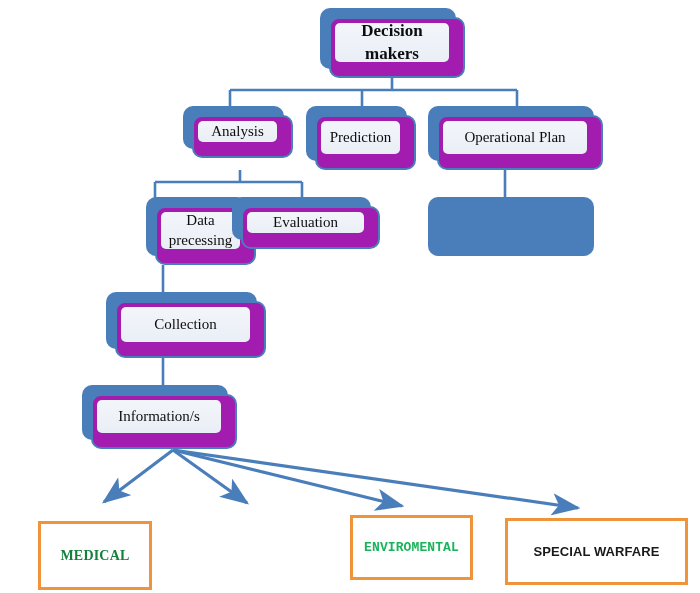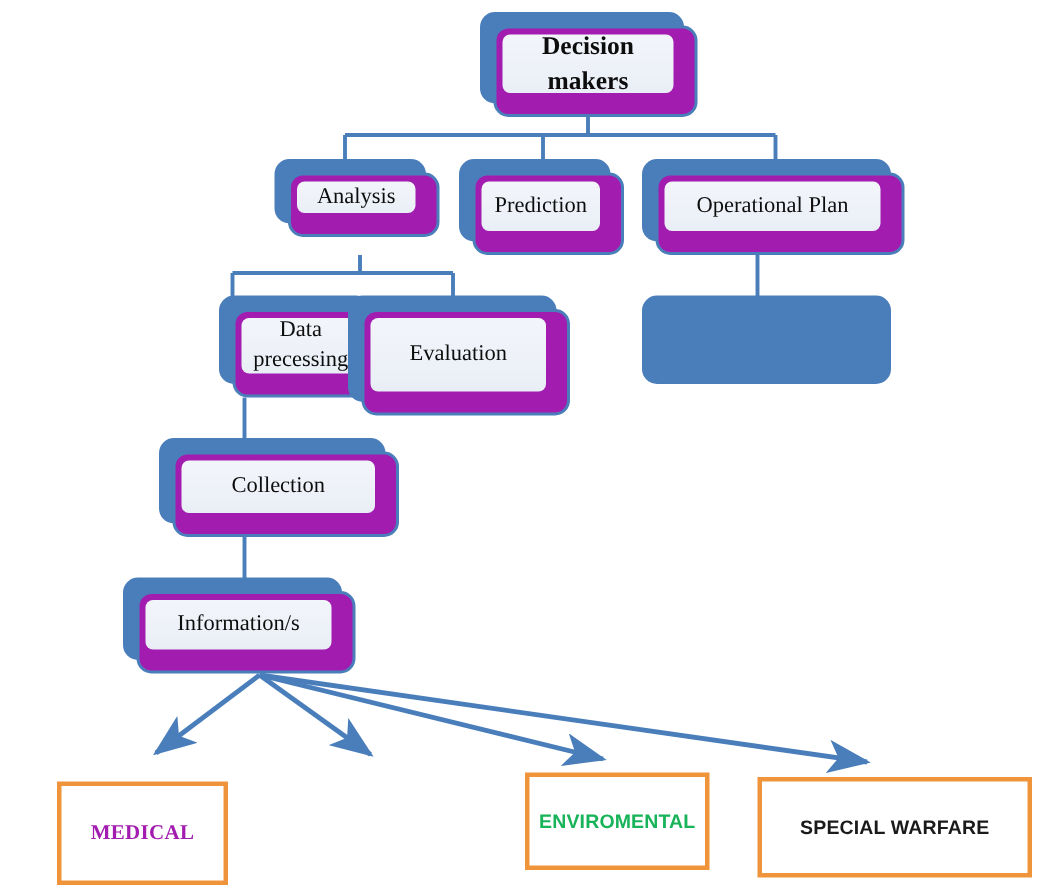--- a/index.html
+++ b/index.html
@@ -185,21 +185,21 @@
   <div class="node" style="left:106px; top:197px; width:110px; height:68px;margin-left:40px;">
     <div class="node-shadow"></div>
     <div class="node-body">
       <div class="node-inner">
         <span class="node-label">Data
 precessing</span>
       </div>
     </div>
   </div>
 
-  <div class="node" style="left:232px; top:197px; width:148px; height:80px;">
+  <div class="node" style="left:232px; top:197px; width:148px; height:52px;">
     <div class="node-shadow"></div>
     <div class="node-body">
       <div class="node-inner">
         <span class="node-label">Evaluation</span>
       </div>
     </div>
   </div>
 
   <div class="node" style="left:428px; top:197px; width:175px; height:68px;">
     <div class="node-shadow"></div>
@@ -217,25 +217,25 @@
   <div class="node" style="left:82px; top:385px; width:155px; height:64px;">
     <div class="node-shadow"></div>
     <div class="node-body">
       <div class="node-inner">
         <span class="node-label">Information/s</span>
       </div>
     </div>
   </div>
 
   <div class="cat-box cat-serif" style="left:38px; top:521px; width:114px; height:69px; border:3.5px solid #f0943c;">
-    <span class="cat-label" style="color:#a21caf;">MEDICAL</span>
+    <span class="cat-label" style="color:#15803d;">MEDICAL</span>
   </div>
 
 
   <div class="cat-box cat-sans" style="left:350px; top:515px; width:123px; height:65px; border:3.5px solid #f0943c;">
-    <span class="cat-label" style="color:#19b35a;">ENVIROMENTAL</span>
+    <span class="cat-label" style="color:#19b35a;font-family:Liberation Mono, monospace;">ENVIROMENTAL</span>
   </div>
 
   <div class="cat-box cat-sans" style="left:505px; top:518px; width:183px; height:67px; border:3.5px solid #f0943c;">
     <span class="cat-label" style="color:#1a1a1a;">SPECIAL WARFARE</span>
   </div>
 
 </div>
 
 </body></html>

